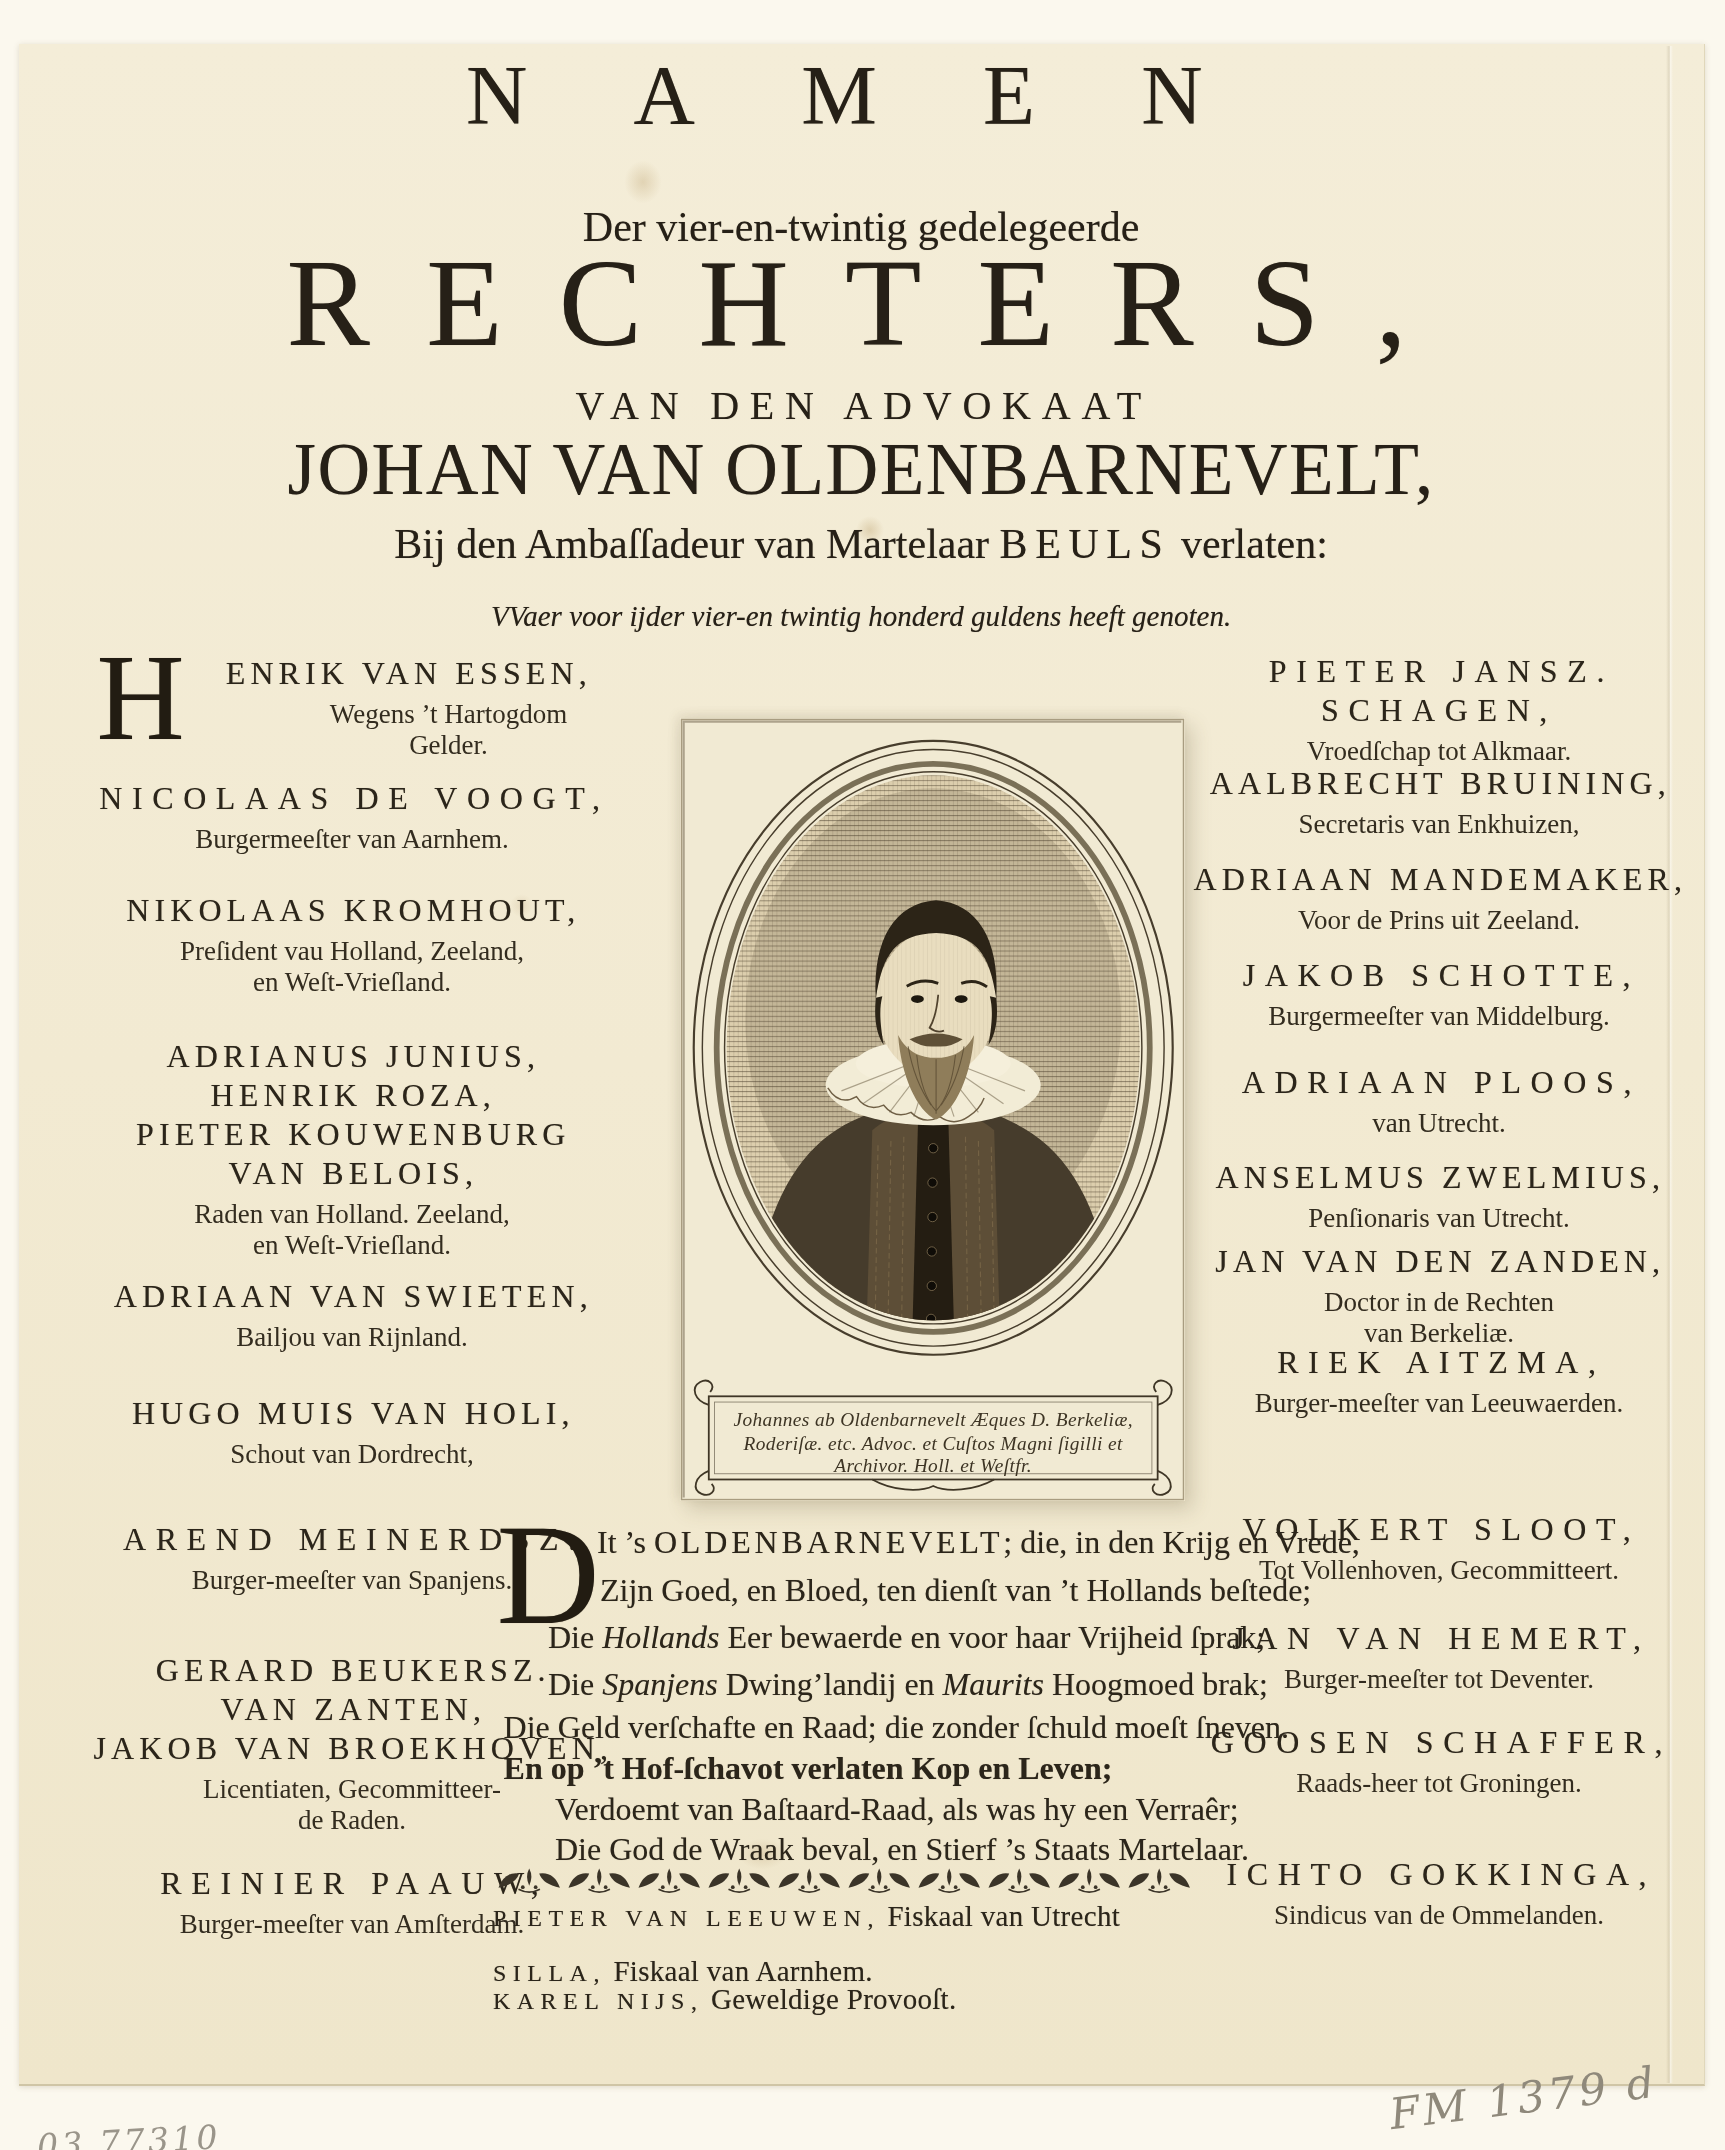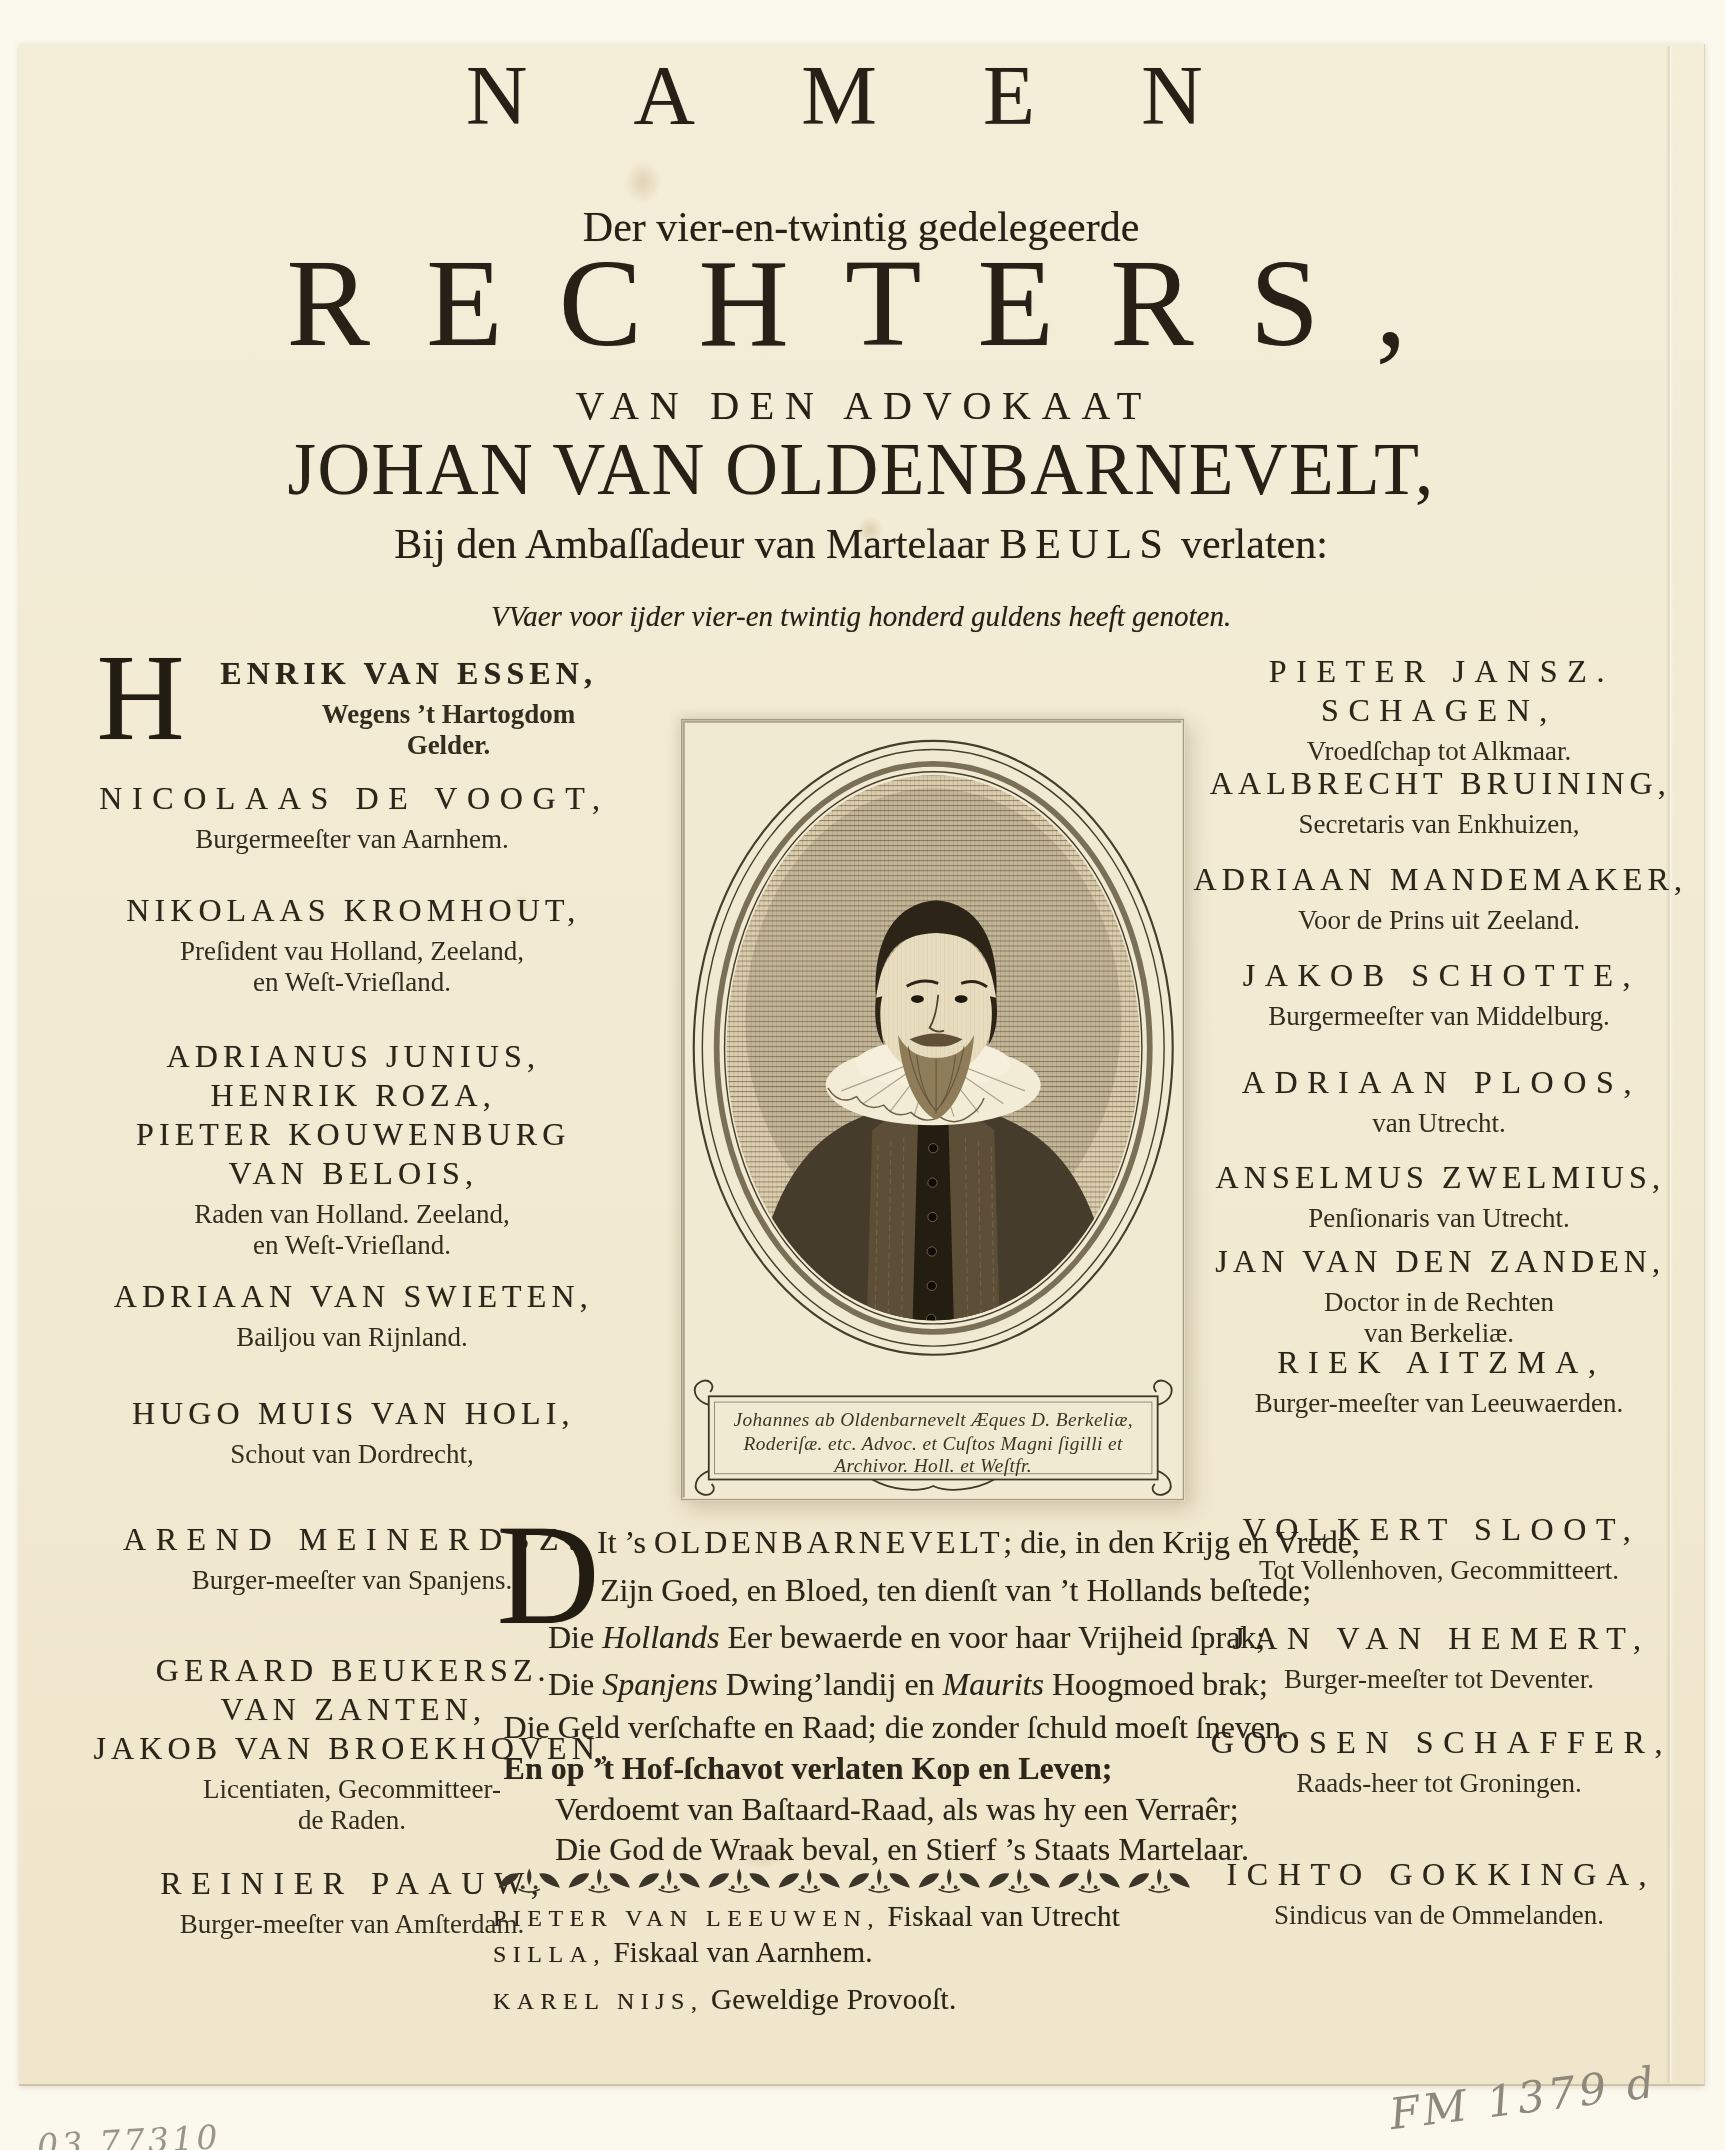--- a/index.html
+++ b/index.html
@@ -36,40 +36,40 @@
   
   .entry{position:absolute;text-align:center;line-height:1.22;}
   .entry.left{left:85px;width:534px;}
   .entry.right{left:1184px;width:510px;}
   .jname{font-size:32px;letter-spacing:0.16em;text-indent:0.08em;color:#2b251a;
          text-shadow:0 0 0.7px rgba(40,30,15,0.4);}
   .wide .jname{letter-spacing:0.30em;text-indent:0.15em;}
   .jsub{font-size:27px;margin-top:5.7px;line-height:1.17;color:#332c1f;}
   .drop-initial{position:absolute;left:11.5px;top:-4.3px;font-size:122px;line-height:0.78;color:#221c12;
          text-shadow:0 0 0.7px rgba(40,30,15,0.5);}
-  .l1-main{margin-left:111px;font-weight:bold;}
+  .l1-main{margin-left:111px;}
   .l1-main .jsub{margin-left:82px;}
   
   #poem{position:absolute;left:495px;top:1514px;width:724px;height:351px;}
   #poem-initial{position:absolute;left:1.4px;top:5.7px;font-size:143px;line-height:0.78;color:#221c12;
          text-shadow:0 0 0.7px rgba(40,30,15,0.5);}
   .pline{position:absolute;font-size:32px;white-space:nowrap;color:#2b251a;
          text-shadow:0 0 0.7px rgba(40,30,15,0.35);}
   #p0{top:10px;left:102px;} #p1{top:58px;left:105px;}
   #p2{top:105px;left:53px;} #p3{top:152px;left:53px;}
   #p4{top:195px;left:8.6px;} #p5{top:236px;left:8.6px;font-weight:bold;}
   #p6{top:277px;left:60px;} #p7{top:317px;left:60px;}
   .seg-sp{letter-spacing:0.12em;}
   .seg-i{font-style:italic;}
   
   #ornament{position:absolute;left:493px;top:1865px;width:701px;height:30px;}
   #bottom-lines{position:absolute;left:493px;top:1900px;width:903px;height:143px;}
   .bline{position:absolute;left:0;white-space:nowrap;font-size:29px;color:#2b251a;
          text-shadow:0 0 0.7px rgba(40,30,15,0.4);}
-  #b0{top:0px;} #b1{top:36px;} #b2{top:83px;}
+  #b0{top:0px;} #b1{top:55px;} #b2{top:83px;}
   .seg-name{font-size:24px;letter-spacing:0.27em;}
   .seg-role{font-size:29px;letter-spacing:0.01em;}
   
   #portrait{position:absolute;left:680px;top:718px;width:505px;height:783px;
     box-shadow:6.5px 8px 18.6px rgba(95,80,48,0.22),-2.9px -2.9px 10px rgba(95,80,48,0.10);}
   #portrait svg{display:block;}
   .cap{font-style:italic;font-size:27px;fill:#3d3424;font-family:"Liberation Serif",serif;letter-spacing:0.02em;}
   
   .pencil{position:absolute;font-family:"DejaVu Serif",serif;font-style:italic;pointer-events:none;}
   #note-br{left:1389px;top:2073px;font-size:43px;color:#8f897b;transform:rotate(-7deg);letter-spacing:0.08em;}

